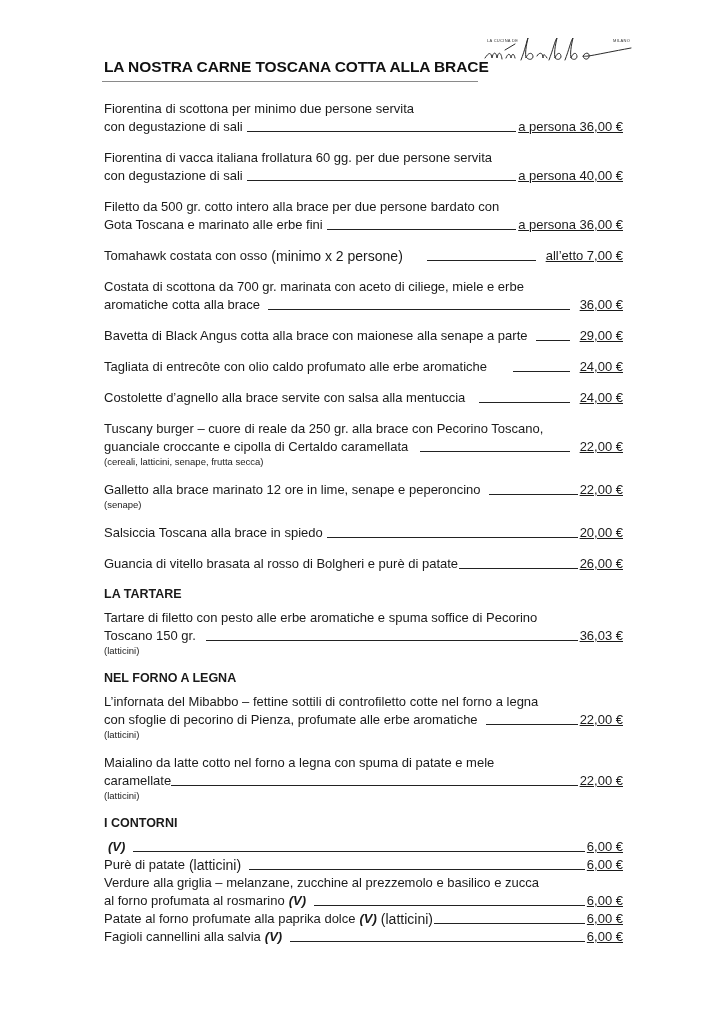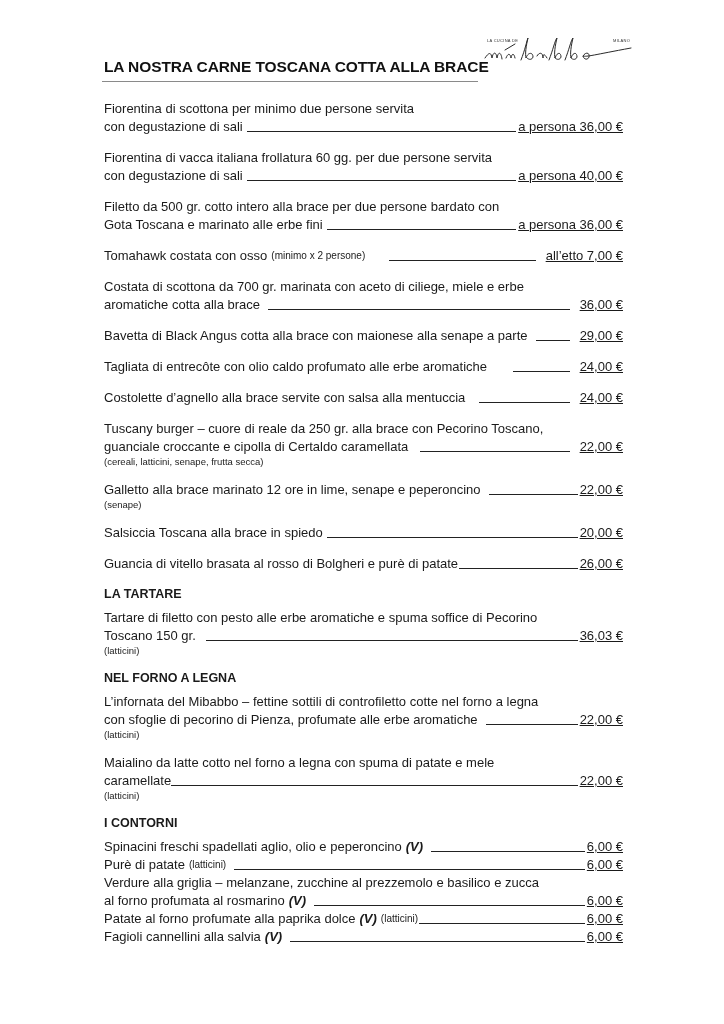--- a/index.html
+++ b/index.html
@@ -77,21 +77,21 @@
     flex: 1 1 auto;
     border-bottom: 1px solid #222;
     margin: 0 2px 0 4px;
     height: 1px;
     align-self: flex-end;
     margin-bottom: 4px;
   }
   .line .fill.gap-l { margin-left: 8px; }
   .line .fill.gap-r { margin-right: 10px; }
   .line .price { flex: 0 0 auto; text-decoration: underline; }
-  .small-note { font-size: 10px; }
+  .small-note { font-size: 14px; }
   .allergen {
     font-size: 9.5px;
     line-height: 12px;
     color: #222;
   }
   .section {
     font-weight: bold;
     font-size: 12.5px;
     margin: 0 0 6px 0;
     line-height: 18px;
@@ -264,21 +264,20 @@
         <span class="txt">caramellate</span>
         <span class="fill" style="margin-left:0"></span>
         <span class="price">22,00 €</span>
       </div>
       <div class="allergen">(latticini)</div>
     </div>
 
     <div class="section">I CONTORNI</div>
     <div class="item tight">
       <div class="line">
-        <span class="txt">Spinacini freschi spadellati aglio, olio e peperoncino</span>
         <span class="txt veg" style="margin-left:4px">(V)</span>
         <span class="fill" style="margin-left:8px"></span>
         <span class="price">6,00 €</span>
       </div>
     </div>
     <div class="item tight">
       <div class="line">
         <span class="txt">Purè di patate</span>
         <span class="txt small-note" style="margin-left:4px">(latticini)</span>
         <span class="fill" style="margin-left:8px"></span>

